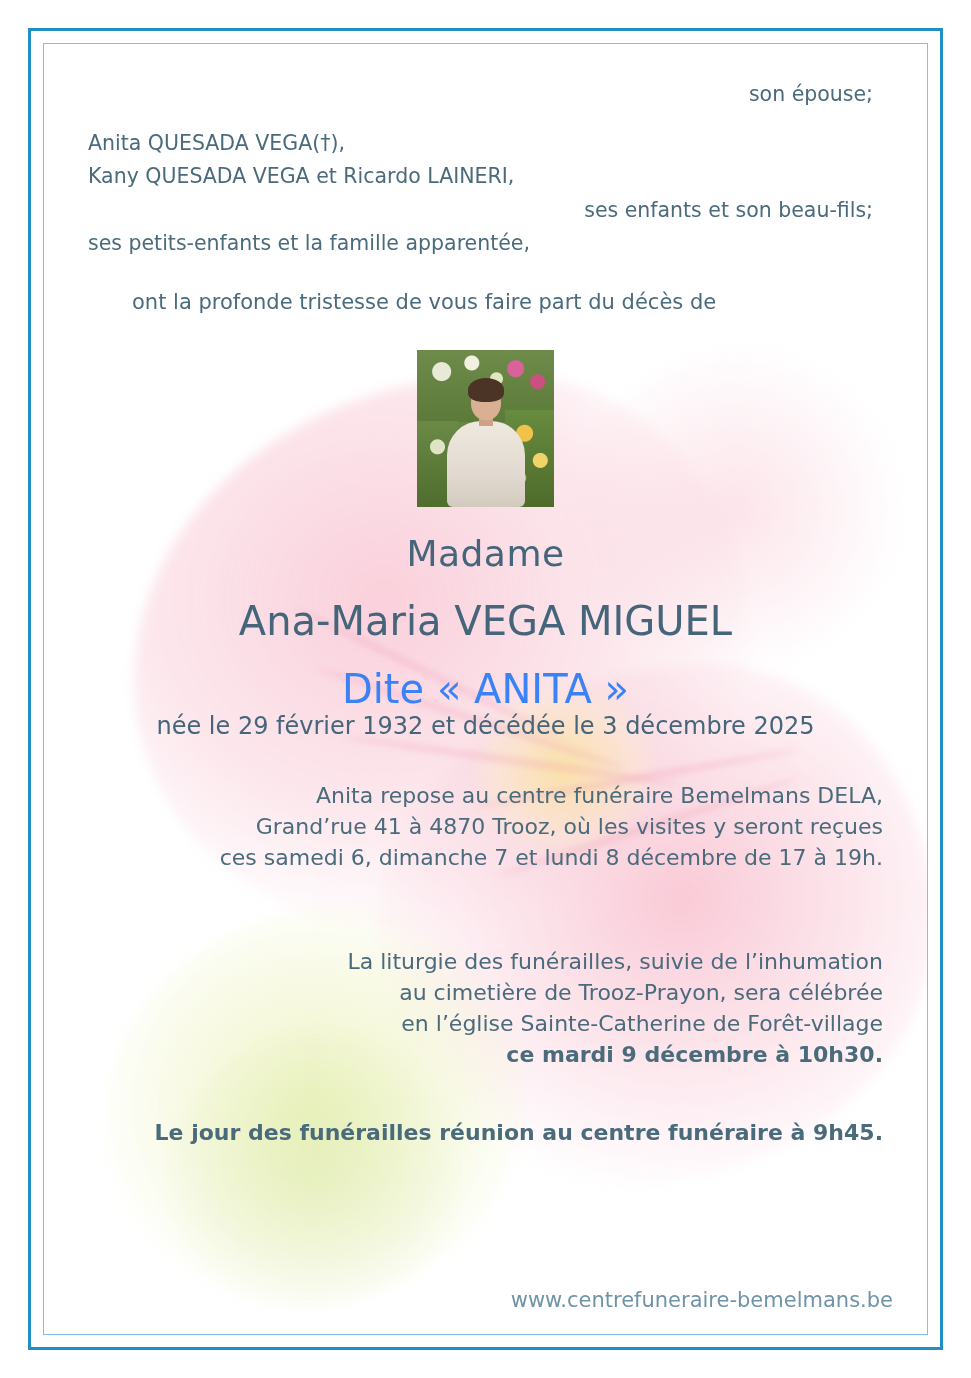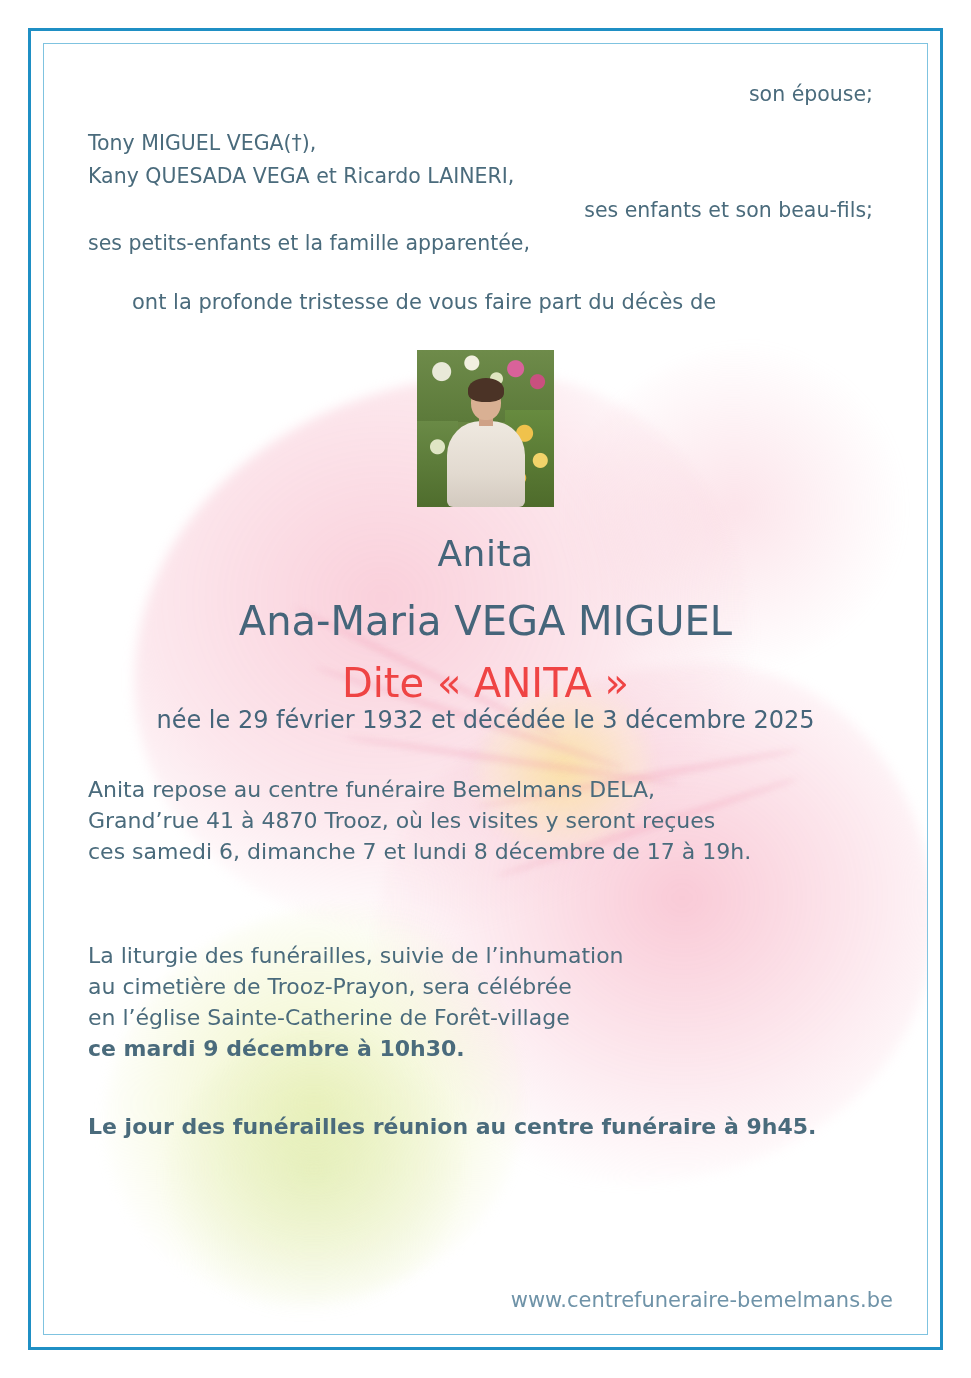--- a/index.html
+++ b/index.html
@@ -187,32 +187,32 @@
     font-size: 36px;
     letter-spacing: 0.5px;
     color: #45657a;
   }
   .fullname {
     margin-top: 24px;
     font-size: 40px;
     color: #45657a;
   }
   .alias {
-    margin-top: 16px;
+    margin-top: 22px;
     font-size: 40px;
-    color: #ef4444;
+    color: #3b82f6;
   }
   .dates {
     font-size: 24px;
     color: #45657a;
   }
 
   .para {
     margin-top: 40px;
-    text-align: left;
+    text-align: right;
     font-size: 22px;
     line-height: 1.42;
     color: #4a6b7c;
   }
   .para.second { margin-top: 72px; }
   .para.third { margin-top: 46px; font-weight: bold; }
   .bold-line { font-weight: bold; }
 
   .website {
     position: absolute;
@@ -241,42 +241,42 @@
       <div class="vein" style="left:300px; top:690px; width:340px; height:6px; transform:rotate(8deg);"></div>
       <div class="vein" style="left:430px; top:760px; width:330px; height:6px; transform:rotate(-10deg);"></div>
       <div class="vein" style="left:450px; top:830px; width:320px; height:6px; transform:rotate(-18deg);"></div>
     </div>
 
     <div class="content">
 
       <div class="family">
         <div class="fam-line fam-right">son épouse;</div>
         <div class="spacer-sm"></div>
-        <div class="fam-line">Tony MIGUEL VEGA(†),</div>
+        <div class="fam-line">Anita QUESADA VEGA(†),</div>
         <div class="fam-line">Kany QUESADA VEGA et Ricardo LAINERI,</div>
         <div class="fam-line fam-right">ses enfants et son beau-fils;</div>
         <div class="fam-line">ses petits-enfants et la famille apparentée,</div>
       </div>
 
       <div class="announce">ont la profonde tristesse de vous faire part du décès de</div>
 
       <div class="photo-wrap">
         <div class="photo">
           <div class="garden-a"></div>
           <div class="garden-b"></div>
           <div class="garden-c"></div>
           <div class="person-body"></div>
           <div class="person-neck"></div>
           <div class="person-head"></div>
           <div class="person-hair"></div>
         </div>
       </div>
 
       <div class="name-block">
-        <div class="madame">Anita</div>
+        <div class="madame">Madame</div>
         <div class="fullname">Ana-Maria VEGA MIGUEL</div>
         <div class="alias">Dite « ANITA »</div>
         <div class="dates">née le 29 février 1932 et décédée le 3 décembre 2025</div>
       </div>
 
       <div class="para">
         <div>Anita repose au centre funéraire Bemelmans DELA,</div>
         <div>Grand’rue 41 à 4870 Trooz, où les visites y seront reçues</div>
         <div>ces samedi 6, dimanche 7 et lundi 8 décembre de 17 à 19h.</div>
       </div>

